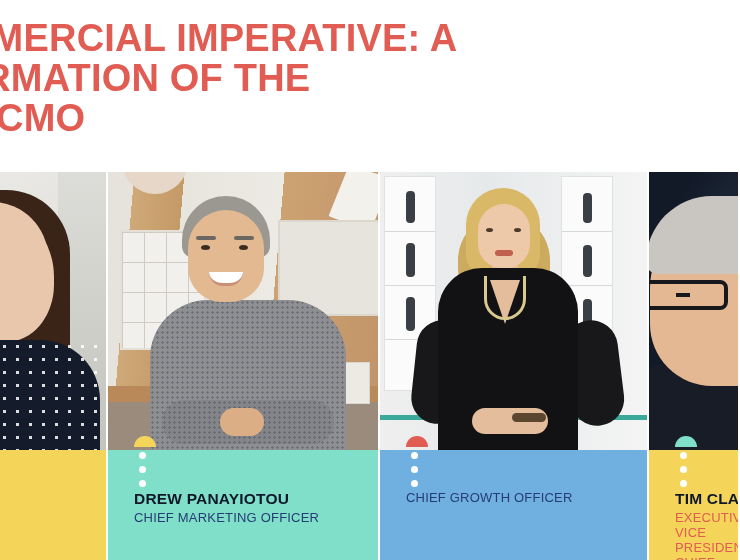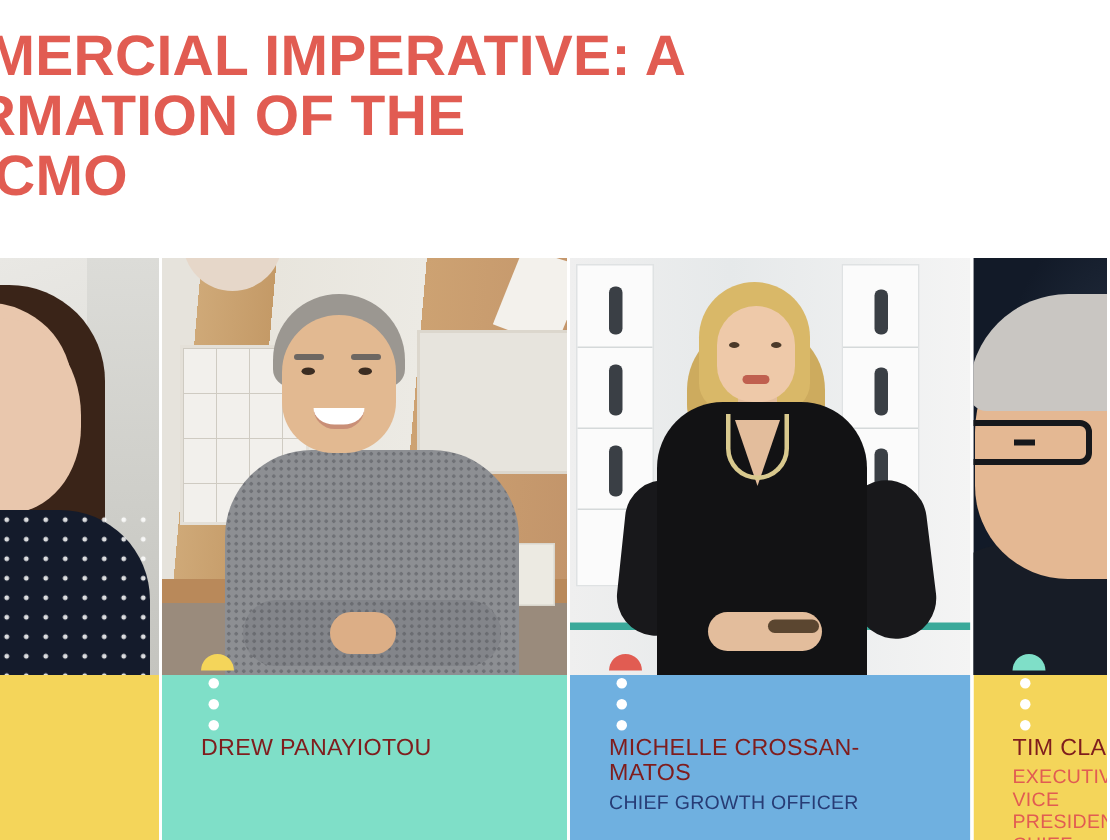--- a/index.html
+++ b/index.html
@@ -78,25 +78,25 @@
     display:block;
   }
   .dots { margin-top:5px; margin-left:5px; }
   .dot {
     width:7px; height:7px; border-radius:50%;
     background:#ffffff;
     margin-bottom:7px;
   }
   .sp-name {
     font-size:15.5px;
-    font-weight:normal;
+    font-weight:bold;
     line-height:17px;
     letter-spacing:0.2px;
     text-transform:uppercase;
-    color:#7f1d1d;
+    color:#0f172a;
     margin-bottom:3px;
   }
   .sp-role {
     font-size:13px;
     line-height:15px;
     letter-spacing:0.2px;
     text-transform:uppercase;
     color:#273C75;
   }
   .sp-company {
@@ -372,20 +372,21 @@
       <div class="info" style="background:#7FDFC8;">
         <div class="deco">
           <span class="dome" style="background:#F4D55A;"></span>
           <div class="dots">
             <div class="dot"></div>
               <div class="dot"></div>
               <div class="dot"></div>
           </div>
         </div>
         <div class="sp-name">DREW PANAYIOTOU</div>
+        <div class="sp-role">CHIEF MARKETING OFFICER</div>
       </div>
     </article>
 
     <article class="card" style="width:269px;">
       <div class="photo">
         <div class="photo-canvas ph3">
           <div class="wallboard"></div>
           <div class="rack r1">
             <div class="shelfline" style="top:54px;"></div>
             <div class="shelfline" style="top:108px;"></div>
@@ -421,21 +422,20 @@
       </div>
       <div class="info" style="background:#6FB0E0;">
         <div class="deco">
           <span class="dome" style="background:#E15C52;"></span>
           <div class="dots">
             <div class="dot"></div>
               <div class="dot"></div>
               <div class="dot"></div>
           </div>
         </div>
-        <div class="sp-name" style="width:200px;">MICHELLE CROSSAN-MATOS</div>
         <div class="sp-role">CHIEF GROWTH OFFICER</div>
       </div>
     </article>
 
     <article class="card" style="width:91px;">
       <div class="photo">
         <div class="photo-canvas ph4">
           <div class="dark"></div>
           <div class="shoulders"></div>
           <div class="head"></div>

